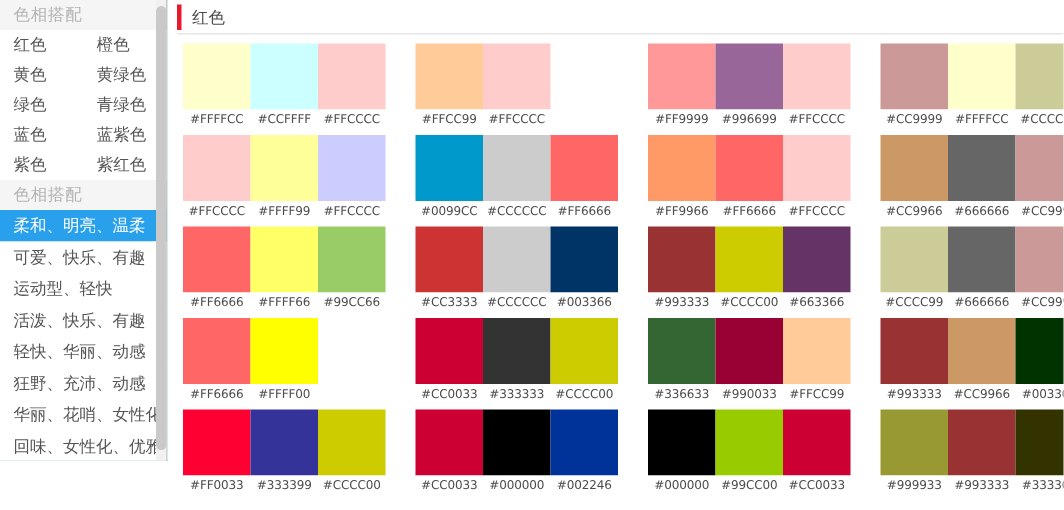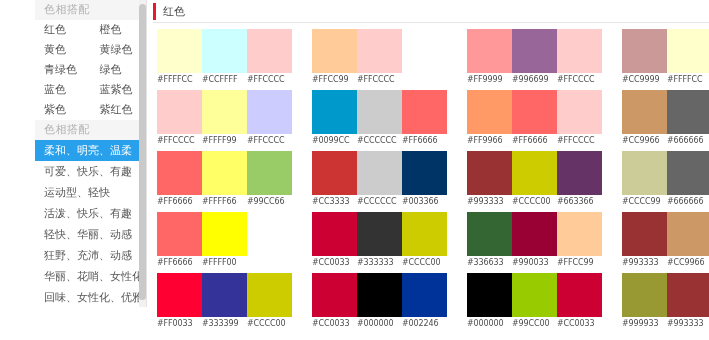--- a/index.html
+++ b/index.html
@@ -26,21 +26,20 @@
   
   #sidebar {
     position: relative;
     width: 112px;
     height: 307px;
     background: #15803d;
     border-right: 1px solid #e3e3e3;
     box-sizing: border-box;
     flex: 0 0 112px;
     overflow: hidden;
-    margin-left: 35px;
   }
   .sb-section-title {
     height: 20px;
     line-height: 20px;
     padding-left: 9px;
     font-size: 11px;
     color: #b3b3b3;
     background: #f5f5f5;
     letter-spacing: .5px;
     white-space: nowrap;
@@ -157,41 +156,42 @@
   .swatch-chip {
     width: 45px;
     height: 44px;
   }
   .swatch-hex {
     height: 14px;
     line-height: 14px;
     font-size: 8px;
     font-family: "DejaVu Sans", "Liberation Sans", sans-serif;
     color: #4d4d4d;
+    text-align: center;
     letter-spacing: -0.1px;
     white-space: nowrap;
     background: #ffffff;
   }
 </style>
 </head>
 <body>
 
 <div id="app">
 
   <div id="sidebar">
 
     <div class="sb-section-title">色相搭配</div>
 
     <div class="sb-hue-grid" id="hue-list">
         <div class="sb-hue-item"><span>红色</span></div>
         <div class="sb-hue-item"><span>橙色</span></div>
         <div class="sb-hue-item"><span>黄色</span></div>
         <div class="sb-hue-item"><span>黄绿色</span></div>
+        <div class="sb-hue-item"><span>绿色</span></div>
         <div class="sb-hue-item"><span>青绿色</span></div>
-        <div class="sb-hue-item"><span>绿色</span></div>
         <div class="sb-hue-item"><span>蓝色</span></div>
         <div class="sb-hue-item"><span>蓝紫色</span></div>
         <div class="sb-hue-item"><span>紫色</span></div>
         <div class="sb-hue-item"><span>紫红色</span></div>
       </div>
 
     <div class="sb-section-title">色相搭配</div>
 
     <div class="sb-impression-list" id="imp-list">
         <div class="sb-imp-item selected" style="background: rgb(40, 160, 236);"><span>柔和、明亮、温柔</span></div>

